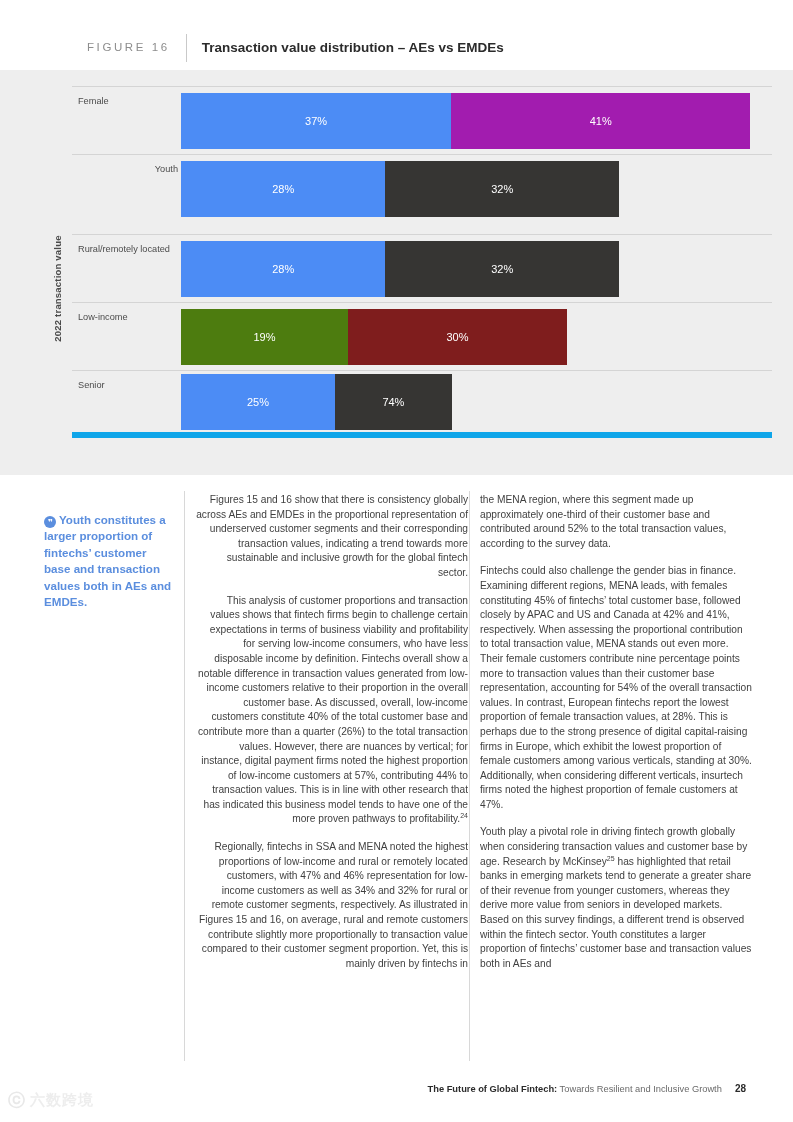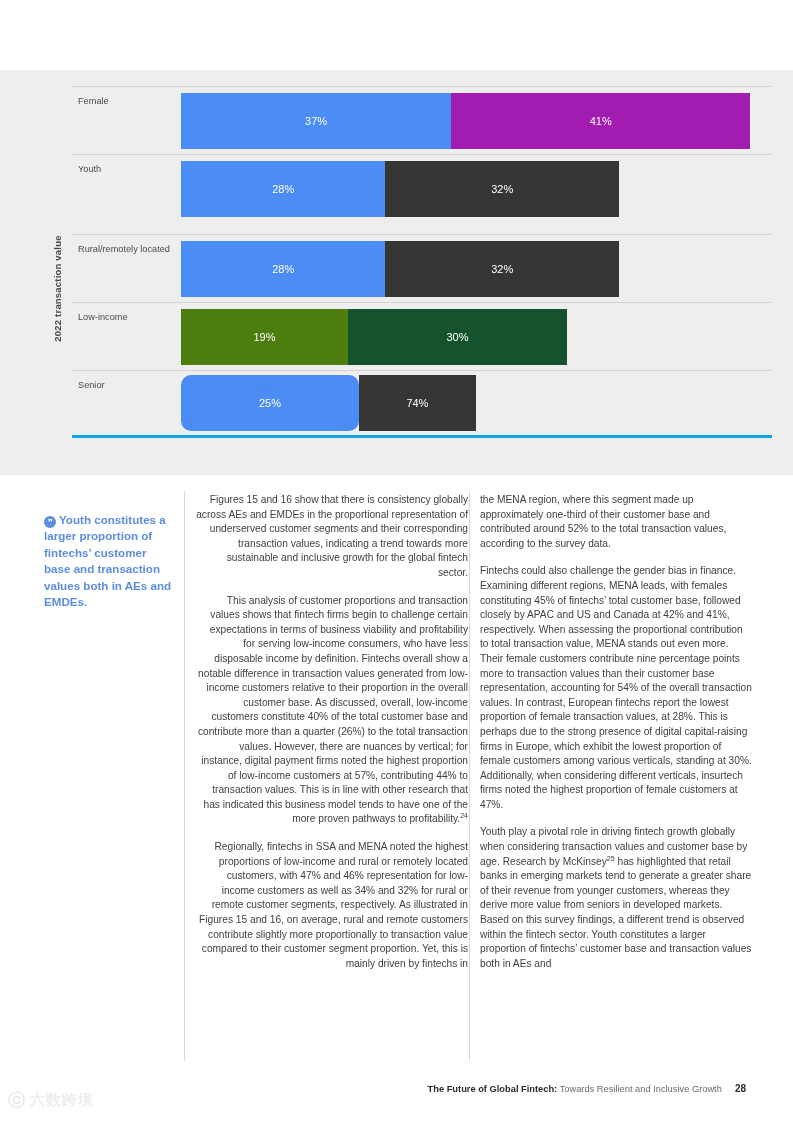--- a/index.html
+++ b/index.html
@@ -48,21 +48,21 @@
   }
   .y-axis-wrap{position:absolute;left:44px;top:16px;width:26px;height:405px;}
 
   .plot{
     position:absolute;left:72px;top:16px;width:700px;height:340px;
   }
   .row{
     position:relative;width:100%;border-top:1px solid #d4d4d4;
     box-sizing:border-box;
   }
-  .row:last-child{border-bottom:3px solid #0ea5e9;}
+  .row:last-child{border-bottom:6px solid #0ea5e9;}
   .row-label{
     position:absolute;left:6px;top:9px;width:100px;
     font-size:9.2px;line-height:11.5px;color:#4b4b4b;
   }
   .bars{
     position:absolute;left:109px;top:0;height:100%;
     display:flex;align-items:center;
   }
   .seg{
     height:56px;display:flex;align-items:center;justify-content:center;
@@ -142,60 +142,67 @@
   .wm-glyph{
     font-size:17px;color:#d2d2d2;font-weight:700;letter-spacing:-1px;
   }
   .wm-text{font-size:15px;color:#dcdcdc;font-weight:700;letter-spacing:1px;}
 </style>
 </head>
 <body>
 
 <div class="page">
 
+  <div class="fig-header">
+    <div class="fig-header-inner">
+      <span class="fig-num">FIGURE 16</span>
+      <span class="fig-divider"></span>
+      <span class="fig-title">Transaction value distribution – AEs vs EMDEs</span>
+    </div>
+  </div>
 
   <div class="chart-block">
 
     <div class="y-axis-wrap">
       <div class="y-axis-title">2022 transaction value</div>
     </div>
 
     <div class="plot" id="plot">
         <div class="row" style="height: 68px;">
           <div class="row-label">Female</div>
           <div class="bars">
             <div class="seg ae" style="width: 270.1px; background: rgb(76, 140, 245);">37%</div>
             <div class="seg emde" style="width: 299.3px; background: #a21caf;">41%</div>
           </div>
         </div>
-        <div class="row" style="height: 68px;">
+        <div class="row" style="height: 68px; text-align: right;">
           <div class="row-label">Youth</div>
           <div class="bars">
             <div class="seg ae" style="width: 204.4px; background: rgb(76, 140, 245);">28%</div>
             <div class="seg emde" style="width: 233.6px; background: rgb(54, 53, 51);">32%</div>
           </div>
         </div>
         <div class="row" style="height: 68px; margin-top: 12px;">
           <div class="row-label">Rural/remotely located</div>
           <div class="bars">
             <div class="seg ae" style="width: 204.4px; background: rgb(76, 140, 245);">28%</div>
             <div class="seg emde" style="width: 233.6px; background: rgb(54, 53, 51);">32%</div>
           </div>
         </div>
         <div class="row" style="height: 68px;">
           <div class="row-label">Low-income</div>
           <div class="bars">
             <div class="seg ae" style="width: 167px; background: #4d7c0f;">19%</div>
-            <div class="seg emde" style="width: 219px; background: #14532d;">30%</div>
+            <div class="seg emde" style="width: 219px; background: #7f1d1d;">30%</div>
           </div>
         </div>
         <div class="row" style="height: 68px;">
           <div class="row-label">Senior</div>
           <div class="bars">
-            <div class="seg ae" style="width: 178px; background: rgb(76, 140, 245); border-radius: 10px;">25%</div>
+            <div class="seg ae" style="width: 154px; background: rgb(76, 140, 245);">25%</div>
             <div class="seg emde" style="width: 116.8px; background: rgb(54, 53, 51);">74%</div>
           </div>
         </div>
       </div>
 
     <div class="legend">
       <div class="legend-item">
         <span class="legend-dot ae"></span>
         <span class="legend-label">AEs</span>
       </div>

